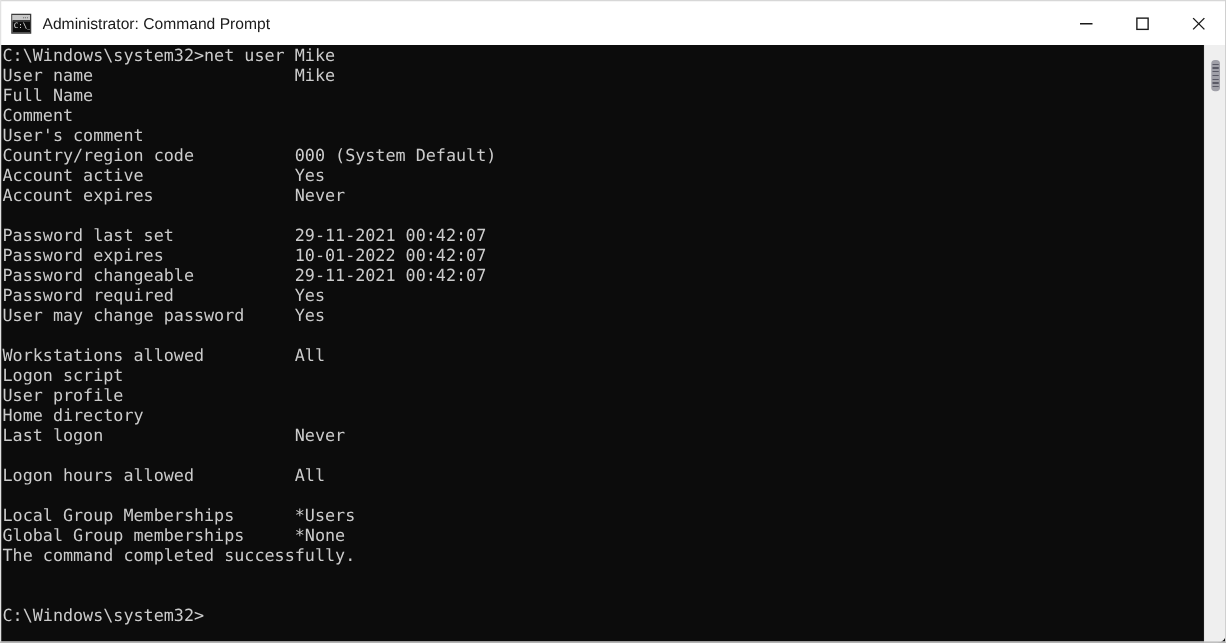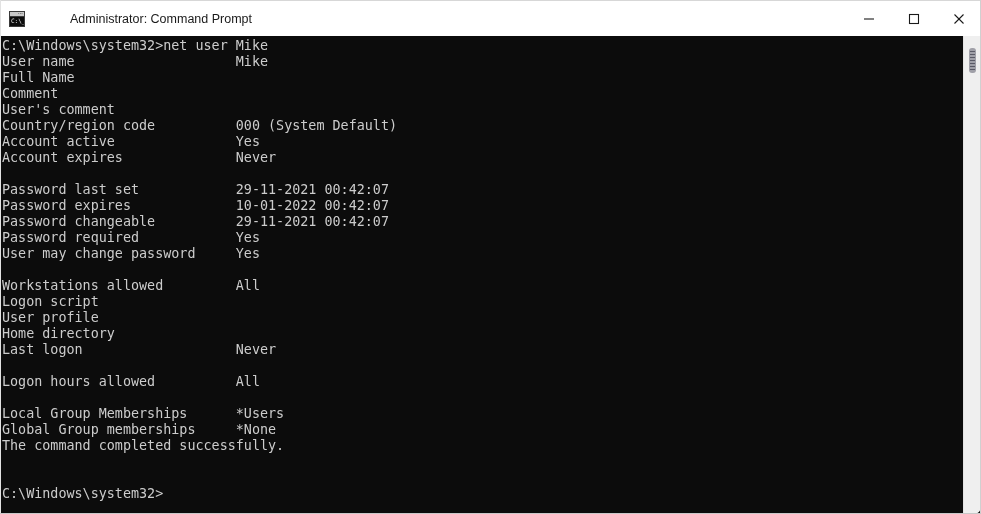--- a/index.html
+++ b/index.html
@@ -30,21 +30,20 @@
     position: absolute;
     left: 0;
     top: 0;
     width: 981px;
     height: 36px;
     background: #ffffff;
     display: flex;
     align-items: center;
     border-top: 1px solid #d7d7d7;
     box-sizing: border-box;
-    gap: 36px;
   }
 
   #app-icon {
     width: 16px;
     height: 16px;
     margin-left: 9px;
     margin-right: 9px;
     flex: 0 0 auto;
     position: relative;
     background: #f0f0f0;

